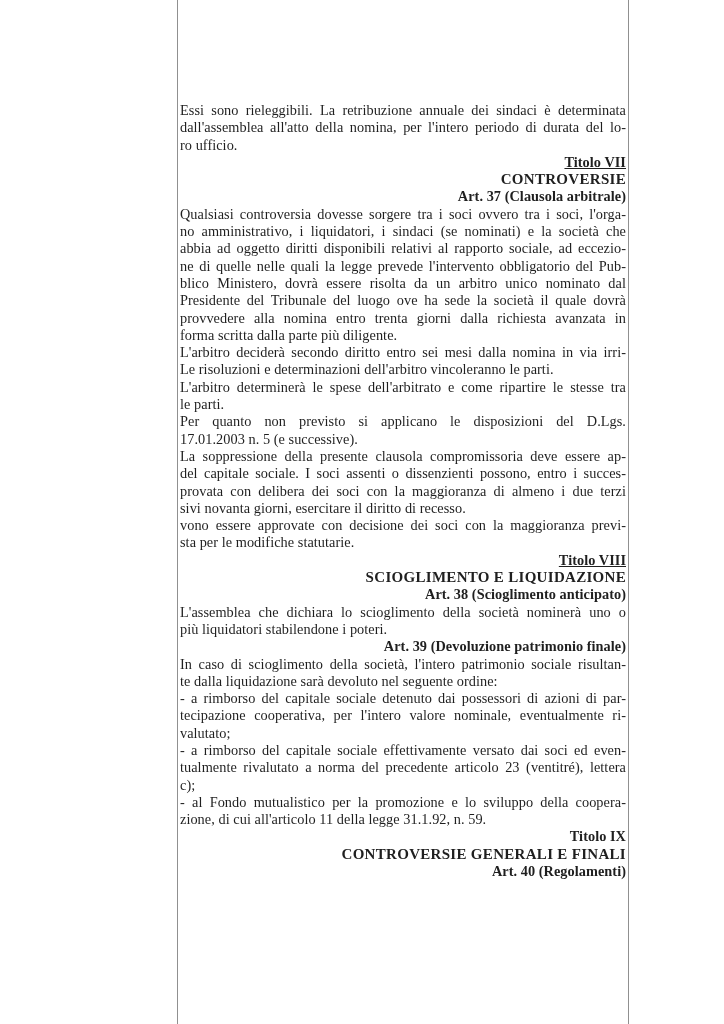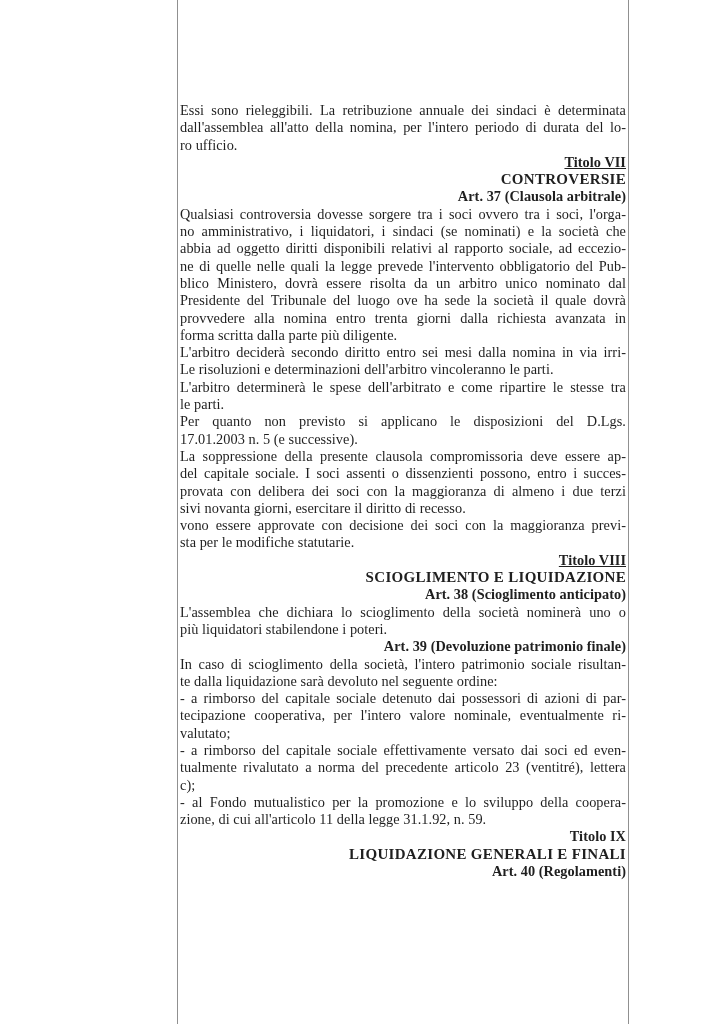--- a/index.html
+++ b/index.html
@@ -123,16 +123,16 @@
       <div class="paragraph">
         <div class="pline">- a rimborso del capitale sociale effettivamente versato dai soci ed even-</div>
         <div class="pline">tualmente rivalutato a norma del precedente articolo 23 (ventitré), lettera</div>
         <div class="pline last">c);</div>
       </div>
       <div class="paragraph">
         <div class="pline">- al Fondo mutualistico per la promozione e lo sviluppo della coopera-</div>
         <div class="pline last">zione, di cui all'articolo 11 della legge 31.1.92, n. 59.</div>
       </div>
       <div class="title">Titolo IX</div>
-      <div class="title caps">LIQUIDAZIONE GENERALI E FINALI</div>
+      <div class="title caps">CONTROVERSIE GENERALI E FINALI</div>
       <div class="title">Art. 40 (Regolamenti)</div>
     </div>
 </div>
 
 </body></html>

